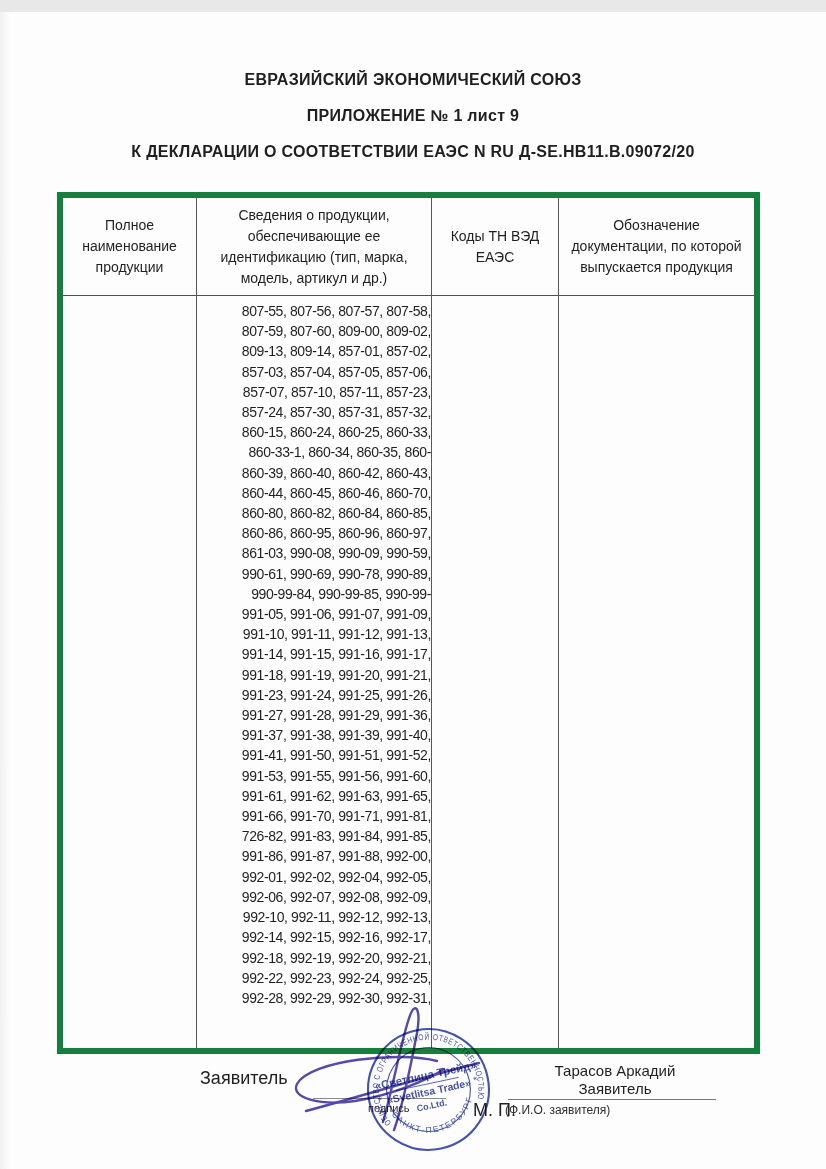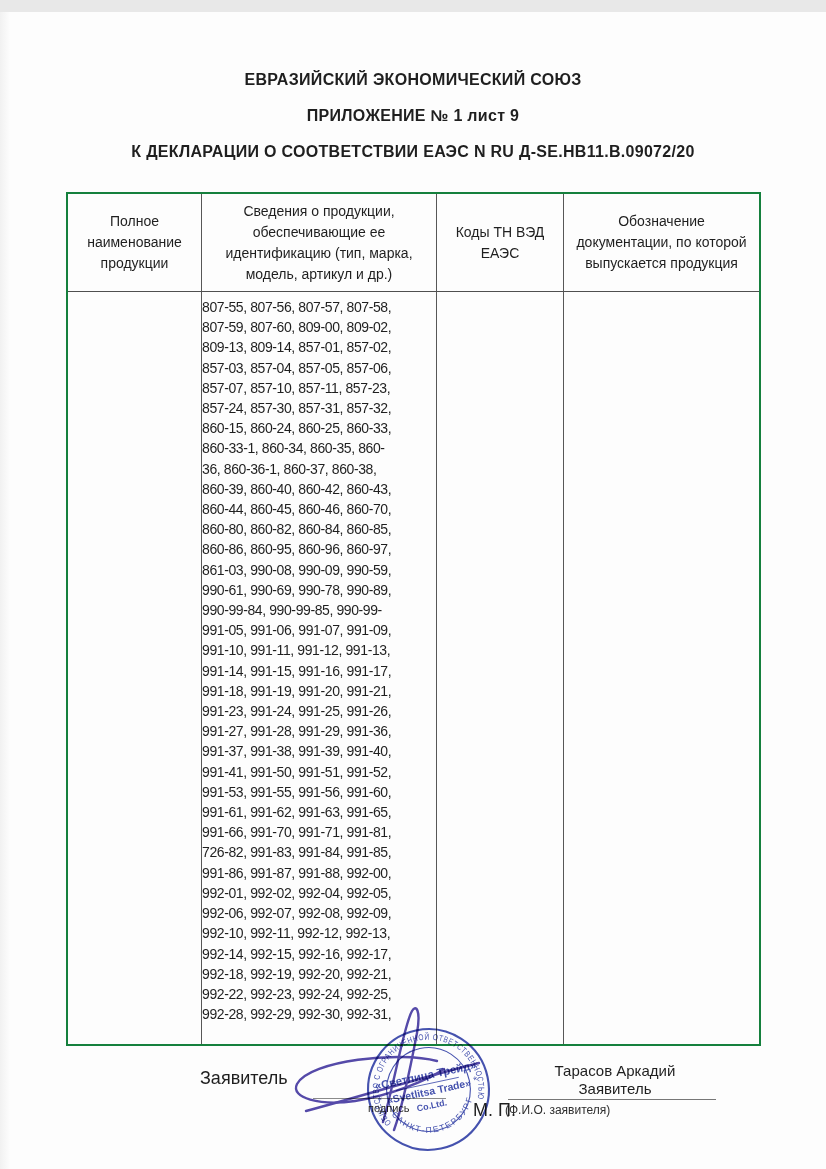--- a/index.html
+++ b/index.html
@@ -14,36 +14,36 @@
   }
   .title {
     position:absolute; left:0; width:100%; text-align:center;
     font-weight:bold; font-size:16px; letter-spacing:.3px; white-space:nowrap;
   }
   .t1 { top:59px; }
   .t2 { top:95px; }
   .t3 { top:131px; }
 
   .doc-table {
-    position:absolute; left:66px; top:180px;
+    position:absolute; left:57px; top:180px;
     display:grid;
     grid-template-columns:133px 235px 127px 196px;
     grid-template-rows:98px 752px;
-    border:2px solid #15803d;
+    border:6px solid #15803d;
     box-sizing:content-box;
   }
   .cell { box-sizing:border-box; }
   .cell.cb { border-bottom:1px solid #4f4f4f; }
   .cell.cl { border-left:1px solid #575757; }
   .hcell {
     display:flex; align-items:center; justify-content:center;
     text-align:center; font-size:14px; line-height:21px; padding:4px 8px;
   }
   .bcell { padding-top:5px; }
-  .codes { text-align:left; font-size:14px; line-height:20.2px; letter-spacing:-0.4px; }
+  .codes { text-align:right; font-size:14px; line-height:20.2px; letter-spacing:-0.4px; }
   .codes div { white-space:nowrap; }
 
   .f-label   { position:absolute; font-size:18px; }
   .applicant { left:200px; top:1056px; }
   .mp        { left:473px; top:1088px; }
   .sig-line  { position:absolute; left:313px; top:1086px; width:133px; height:1px; background:#8a8a8a; }
   .sig-cap   { position:absolute; left:368px; top:1090px; font-size:11px; color:#2e2e2e; }
   .name-block{
     position:absolute; left:520px; top:1050px; width:190px;
     text-align:center; font-size:15px; line-height:18px;
@@ -81,21 +81,20 @@
     <div class="cell bcell"></div>
     <div class="cell cl bcell codes">
         <div>807-55, 807-56, 807-57, 807-58,</div>
         <div>807-59, 807-60, 809-00, 809-02,</div>
         <div>809-13, 809-14, 857-01, 857-02,</div>
         <div>857-03, 857-04, 857-05, 857-06,</div>
         <div>857-07, 857-10, 857-11, 857-23,</div>
         <div>857-24, 857-30, 857-31, 857-32,</div>
         <div>860-15, 860-24, 860-25, 860-33,</div>
         <div>860-33-1, 860-34, 860-35, 860-</div>
-        <div>36, 860-36-1, 860-37, 860-38,</div>
         <div>860-39, 860-40, 860-42, 860-43,</div>
         <div>860-44, 860-45, 860-46, 860-70,</div>
         <div>860-80, 860-82, 860-84, 860-85,</div>
         <div>860-86, 860-95, 860-96, 860-97,</div>
         <div>861-03, 990-08, 990-09, 990-59,</div>
         <div>990-61, 990-69, 990-78, 990-89,</div>
         <div>990-99-84, 990-99-85, 990-99-</div>
         <div>991-05, 991-06, 991-07, 991-09,</div>
         <div>991-10, 991-11, 991-12, 991-13,</div>
         <div>991-14, 991-15, 991-16, 991-17,</div>

